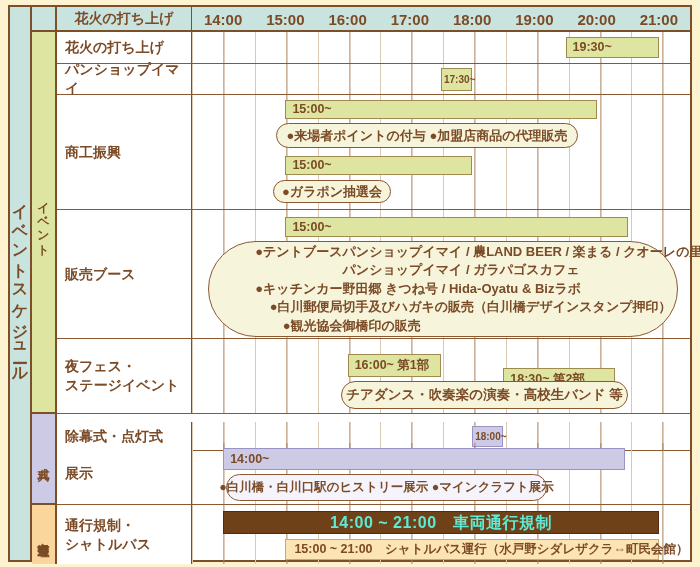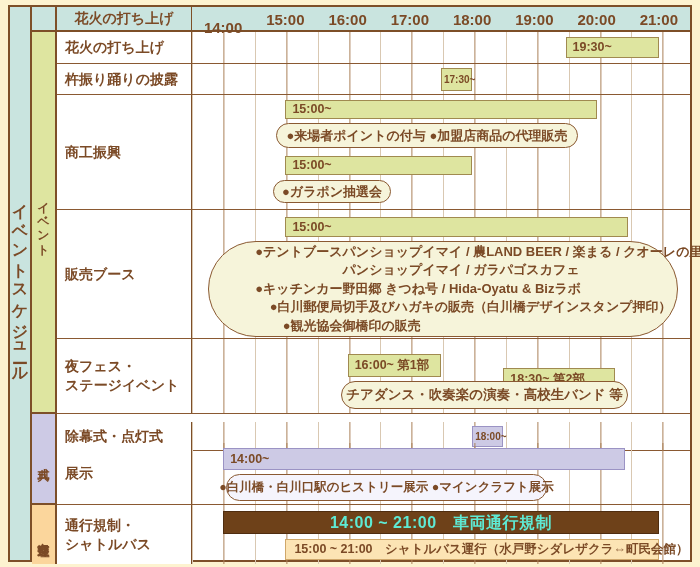--- a/index.html
+++ b/index.html
@@ -46,21 +46,21 @@
   .attr-head{
     position:absolute;left:0;top:0;width:135px;height:100%;
     display:flex;align-items:center;justify-content:center;
     font-weight:700;font-size:14px;border-right:1.5px solid #7d4f28;box-sizing:border-box;
   }
   .time-head{position:absolute;left:135px;right:0;top:0;height:100%;}
   .tick{
     position:absolute;top:50%;transform:translate(-50%,-50%);
     font-weight:700;font-size:15px;white-space:nowrap;
   }
-  .tick:nth-child(1){left:6.25%;margin-top:8px;}  .tick:nth-child(2){left:18.75%;text-align:center;}
+  .tick:nth-child(1){left:6.25%;}  .tick:nth-child(2){left:18.75%;text-align:center;}
   .tick:nth-child(3){left:31.25%;} .tick:nth-child(4){left:43.75%;}
   .tick:nth-child(5){left:56.25%;} .tick:nth-child(6){left:68.75%;}
   .tick:nth-child(7){left:81.25%;} .tick:nth-child(8){left:93.75%;}
   
   .row{position:absolute;left:47px;right:0;box-sizing:border-box;border-bottom:1.5px solid #8a5932;}
   .r0{top:25px;height:32px;}  .r1{top:57px;height:31px;}
   .r2{top:88px;height:115px;} .r3{top:203px;height:129px;}
   .r4{top:332px;height:75px;} .r5{top:407px;height:29px;margin-top:8px;}
   .r6{top:436px;height:62px;} .r7{top:498px;height:59px;border-bottom:none;}
   .rlabel{
@@ -138,21 +138,21 @@
   </div>
 
   <div class="row r0">
     <div class="rlabel">花火の打ち上げ</div>
     <div class="rtime">
       <div class="bar green" style="top: 5px; height: 21px; left: 75%; width: 18.75%;">19:30~</div>
     </div>
   </div>
 
   <div class="row r1">
-    <div class="rlabel">杵振り踊りの披露</div>
+    <div class="rlabel">パンショップイマイ</div>
     <div class="rtime">
       <div class="bar green tiny" style="top: 4px; height: 23px; left: 50%; width: 6.25%;">17:30~</div>
     </div>
   </div>
 
   <div class="row r2">
     <div class="rlabel">商工振興</div>
     <div class="rtime">
       <div class="bar green" style="top: 5px; height: 19px; left: 18.75%; width: 62.5%;">15:00~</div>
       <div class="bar pill" style="top: 28px; height: 25px; left: 16.875%; width: 60.625%;">●来場者ポイントの付与 ●加盟店商品の代理販売</div>

